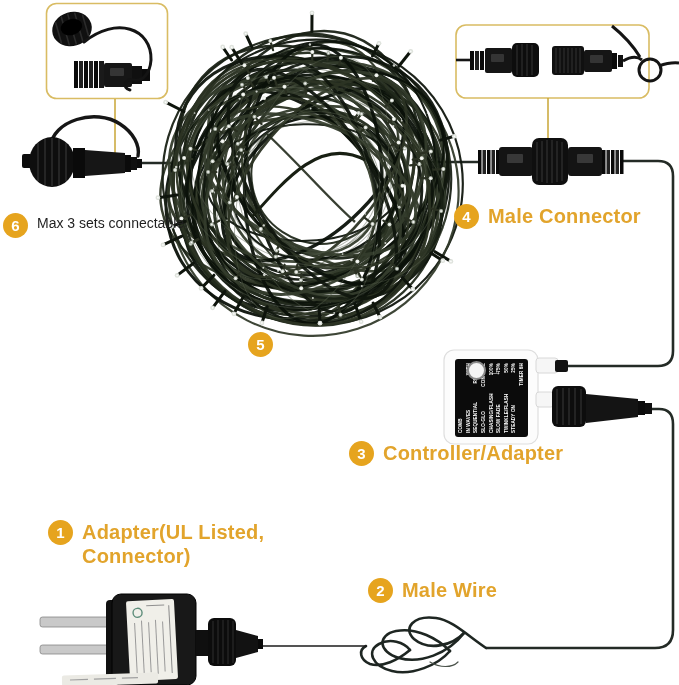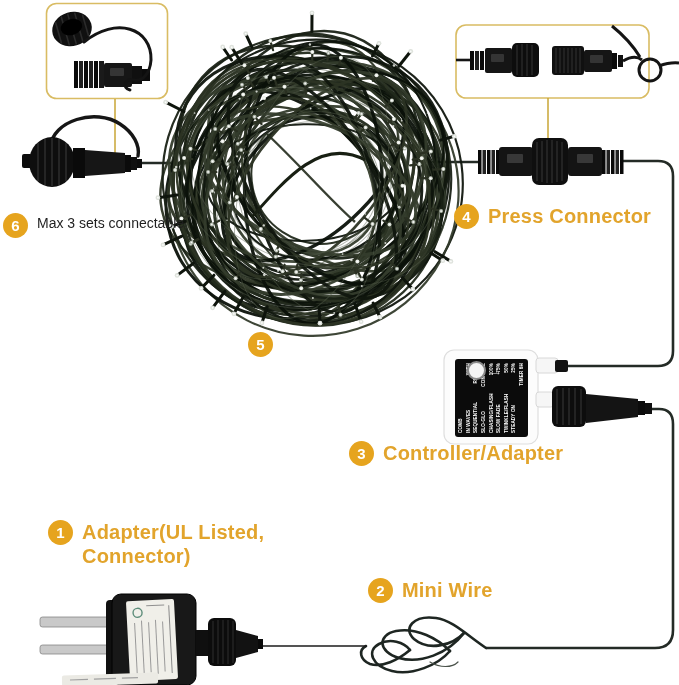--- a/index.html
+++ b/index.html
@@ -540,21 +540,21 @@
 
 <div class="callout" style="left:3px;top:213px;">
   <div class="num">6</div>
   <div>
     <div class="csub">Max 3 sets connectable</div>
   </div>
 </div>
 
 <div class="callout" style="left:454px;top:204px;">
   <div class="num">4</div>
-  <div class="ctitle">Press Connector</div>
+  <div class="ctitle">Male Connector</div>
 </div>
 
 <div class="callout" style="left:248px;top:332px;">
   <div class="num">5</div>
 </div>
 
 <div class="callout" style="left:349px;top:441px;">
   <div class="num">3</div>
   <div>
     <div class="ctitle">Controller/Adapter</div>
@@ -564,21 +564,21 @@
 <div class="callout" style="left:48px;top:520px;">
   <div class="num">1</div>
   <div>
     <div class="ctitle">Adapter(UL Listed,</div>
     <div class="ctitle">Connector)</div>
   </div>
 </div>
 
 <div class="callout" style="left:368px;top:578px;">
   <div class="num">2</div>
-  <div class="ctitle">Mini Wire</div>
+  <div class="ctitle">Male Wire</div>
 </div>
 
 <div class="ctrl-label">
   <div class="ctrl-rot">
     <div class="crow">
           <span>COMB</span>
           <span></span>
         </div>
     <div class="crow">
           <span>IN WAVES</span>

